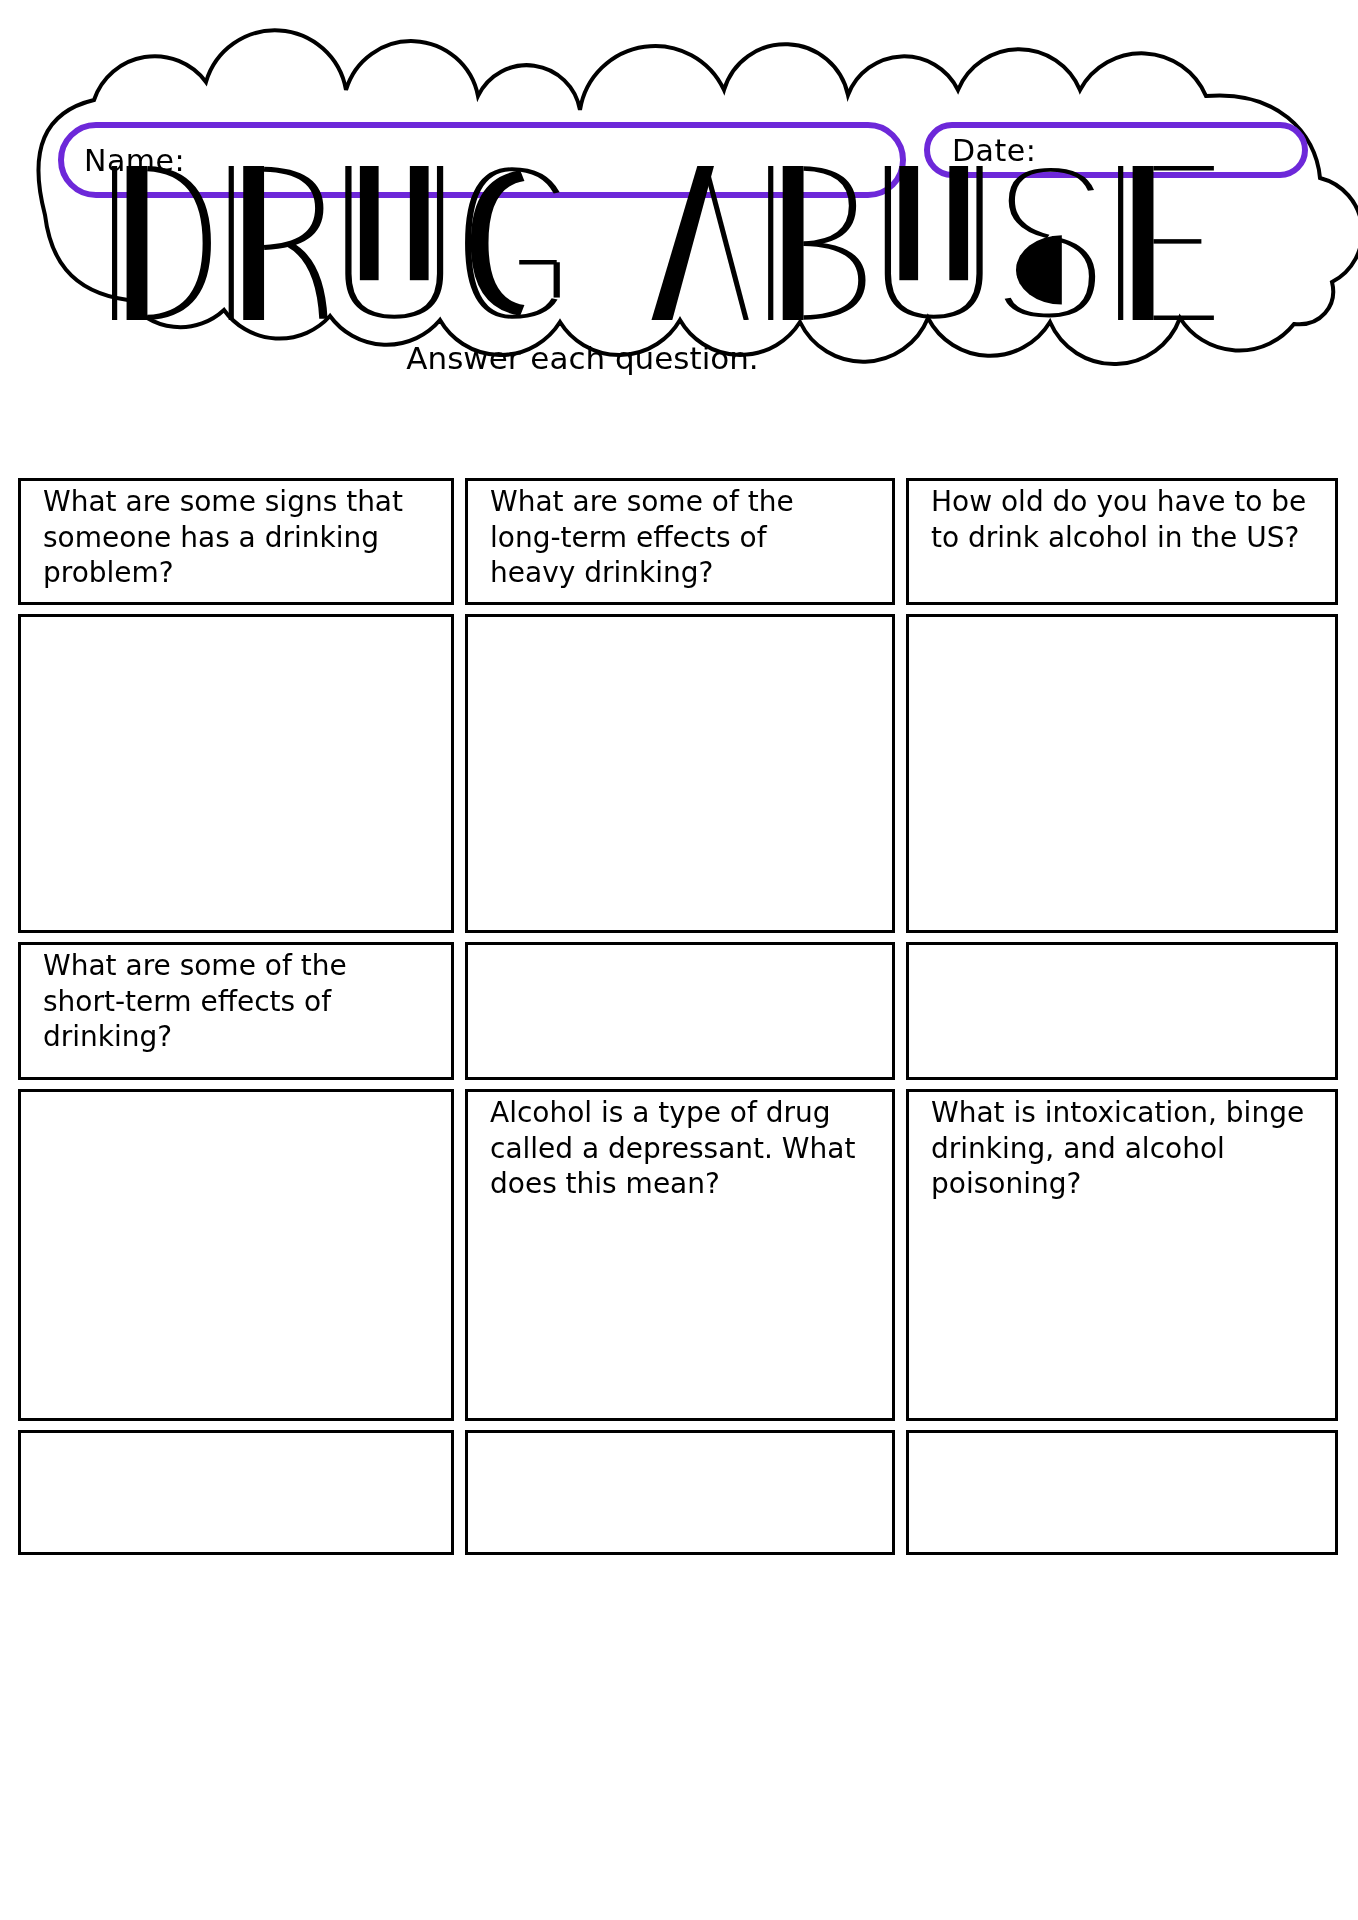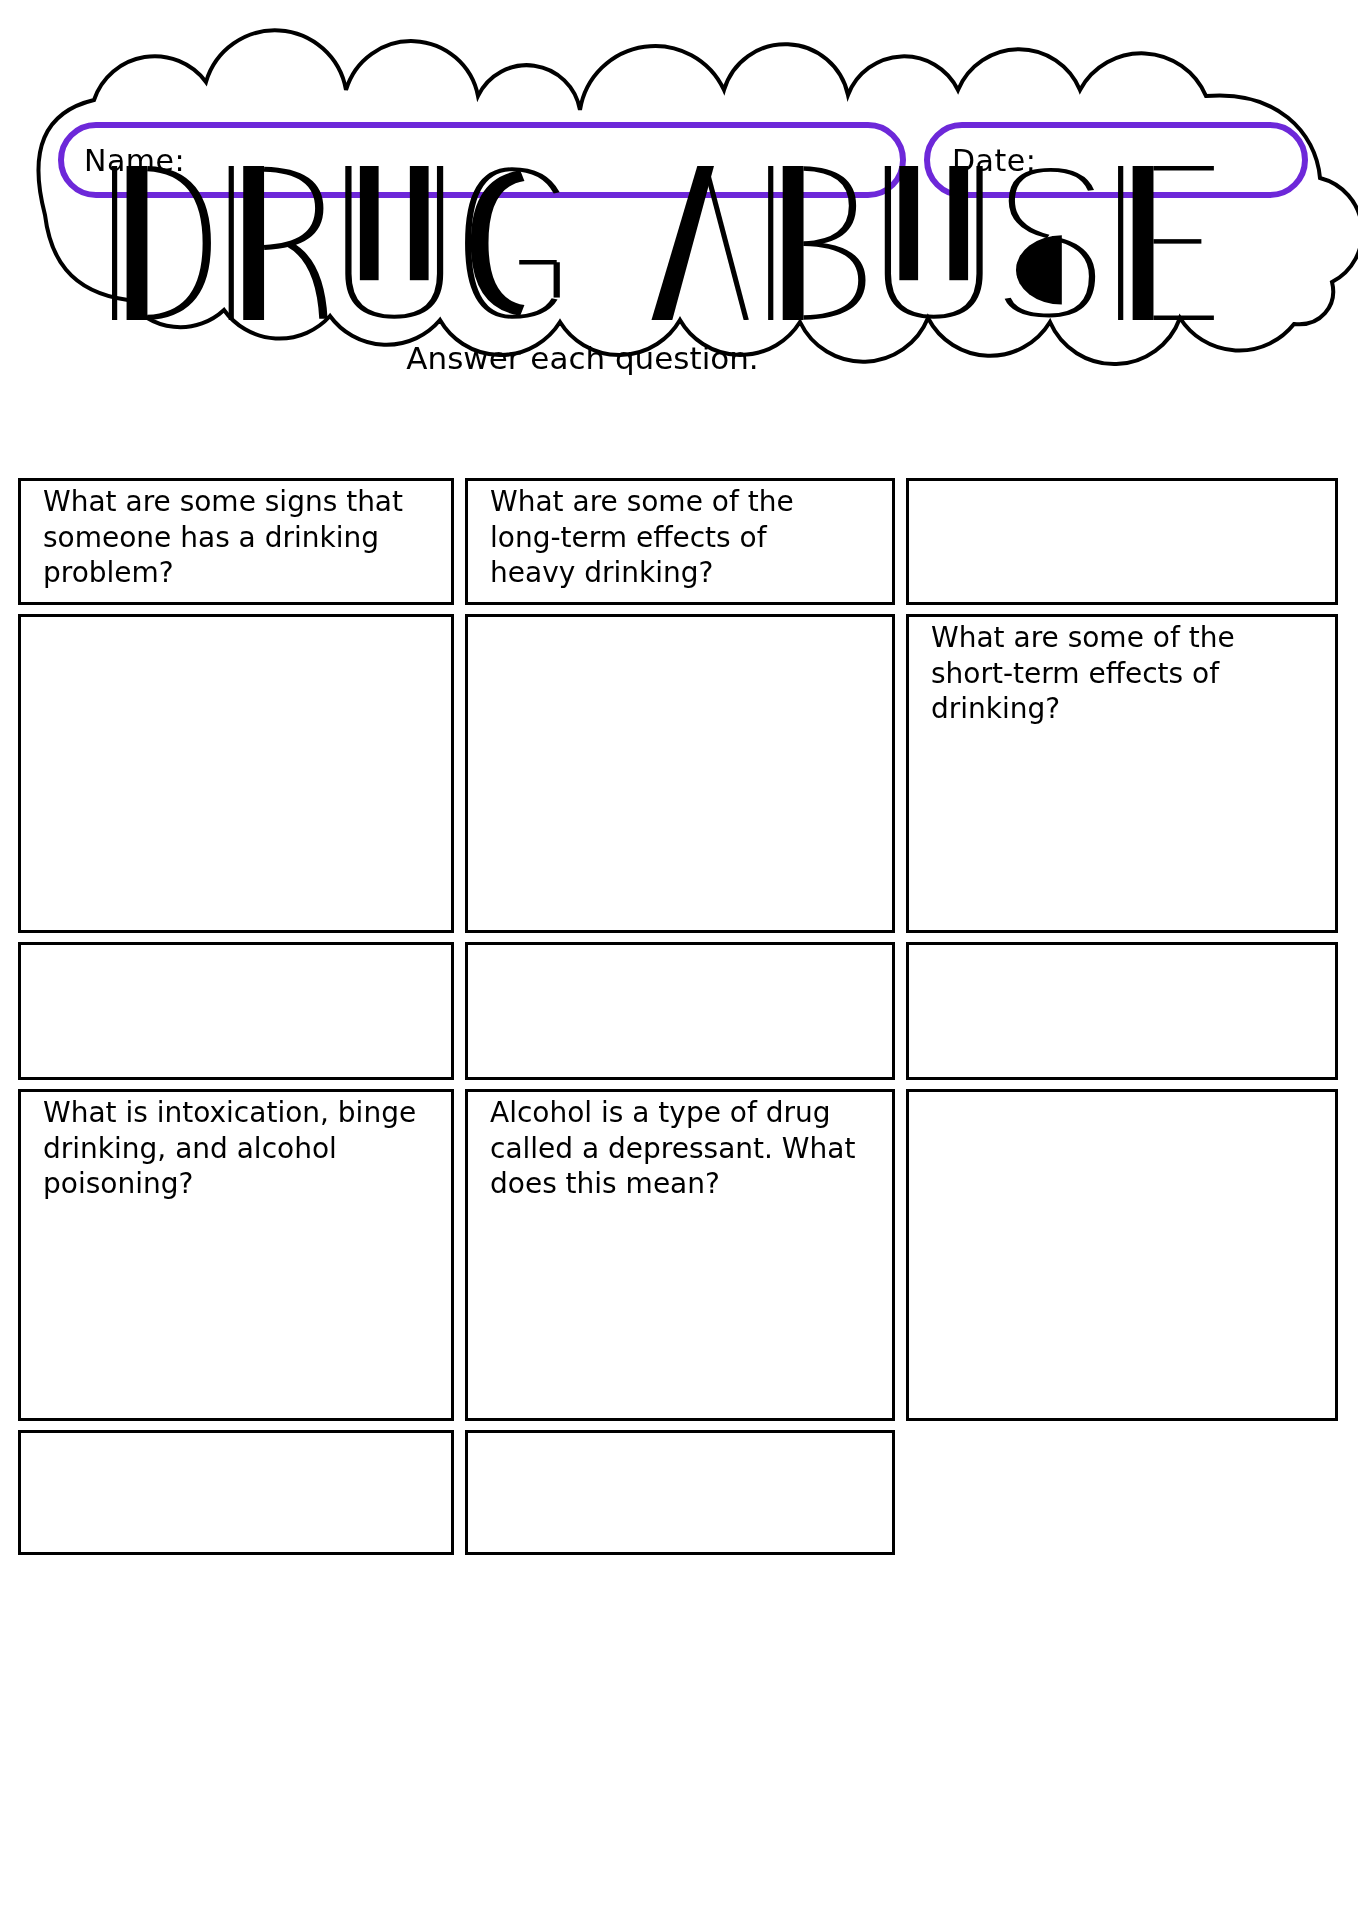--- a/index.html
+++ b/index.html
@@ -16,21 +16,21 @@
     position:absolute;
     border:6px solid #6d28d9;
     border-radius:40px;
     background:#fff;
     display:flex;align-items:center;
     box-sizing:border-box;
   }
   .field-pill .label{font-size:30px;letter-spacing:0.5px;}
   .field-pill .value{font-size:30px;margin-left:12px;flex:1;}
   #name-box{left:58px;top:122px;width:848px;height:76px;padding-left:20px;}
-  #date-box{left:924px;top:122px;width:384px;height:76px;padding-left:22px;}
+  #date-box{left:924px;top:122px;width:384px;height:56px;padding-left:22px;}
   .title-svg{position:absolute;left:112px;top:166px;width:1105px;height:154px;}
   
   .instruction{
     position:absolute;left:0;top:340px;width:1165px;
     text-align:center;font-size:31px;
   }
   
   .qa-grid{
     position:absolute;left:18px;top:478px;
     display:grid;
@@ -144,31 +144,33 @@
 
 <div class="instruction">Answer each question.</div>
 
 <div class="qa-grid">
   <div class="q-cell">What are some signs that
 someone has a drinking
 problem?</div>
   <div class="q-cell">What are some of the
 long-term effects of
 heavy drinking?</div>
+  <div class="q-cell">How old do you have to be
+to drink alcohol in the US?</div>
   <div class="a-cell"></div>
   <div class="a-cell"></div>
   <div class="a-cell"></div>
   <div class="q-cell">What are some of the
 short-term effects of
 drinking?</div>
   <div class="a-cell"></div>
   <div class="a-cell"></div>
   <div class="a-cell"></div>
+  <div class="q-cell">Alcohol is a type of drug
+called a depressant. What
+does this mean?</div>
   <div class="q-cell">What is intoxication, binge
 drinking, and alcohol
 poisoning?</div>
-  <div class="q-cell">Alcohol is a type of drug
-called a depressant. What
-does this mean?</div>
   <div class="a-cell"></div>
   <div class="a-cell"></div>
   <div class="a-cell"></div>
 </div>
 
 </body></html>

